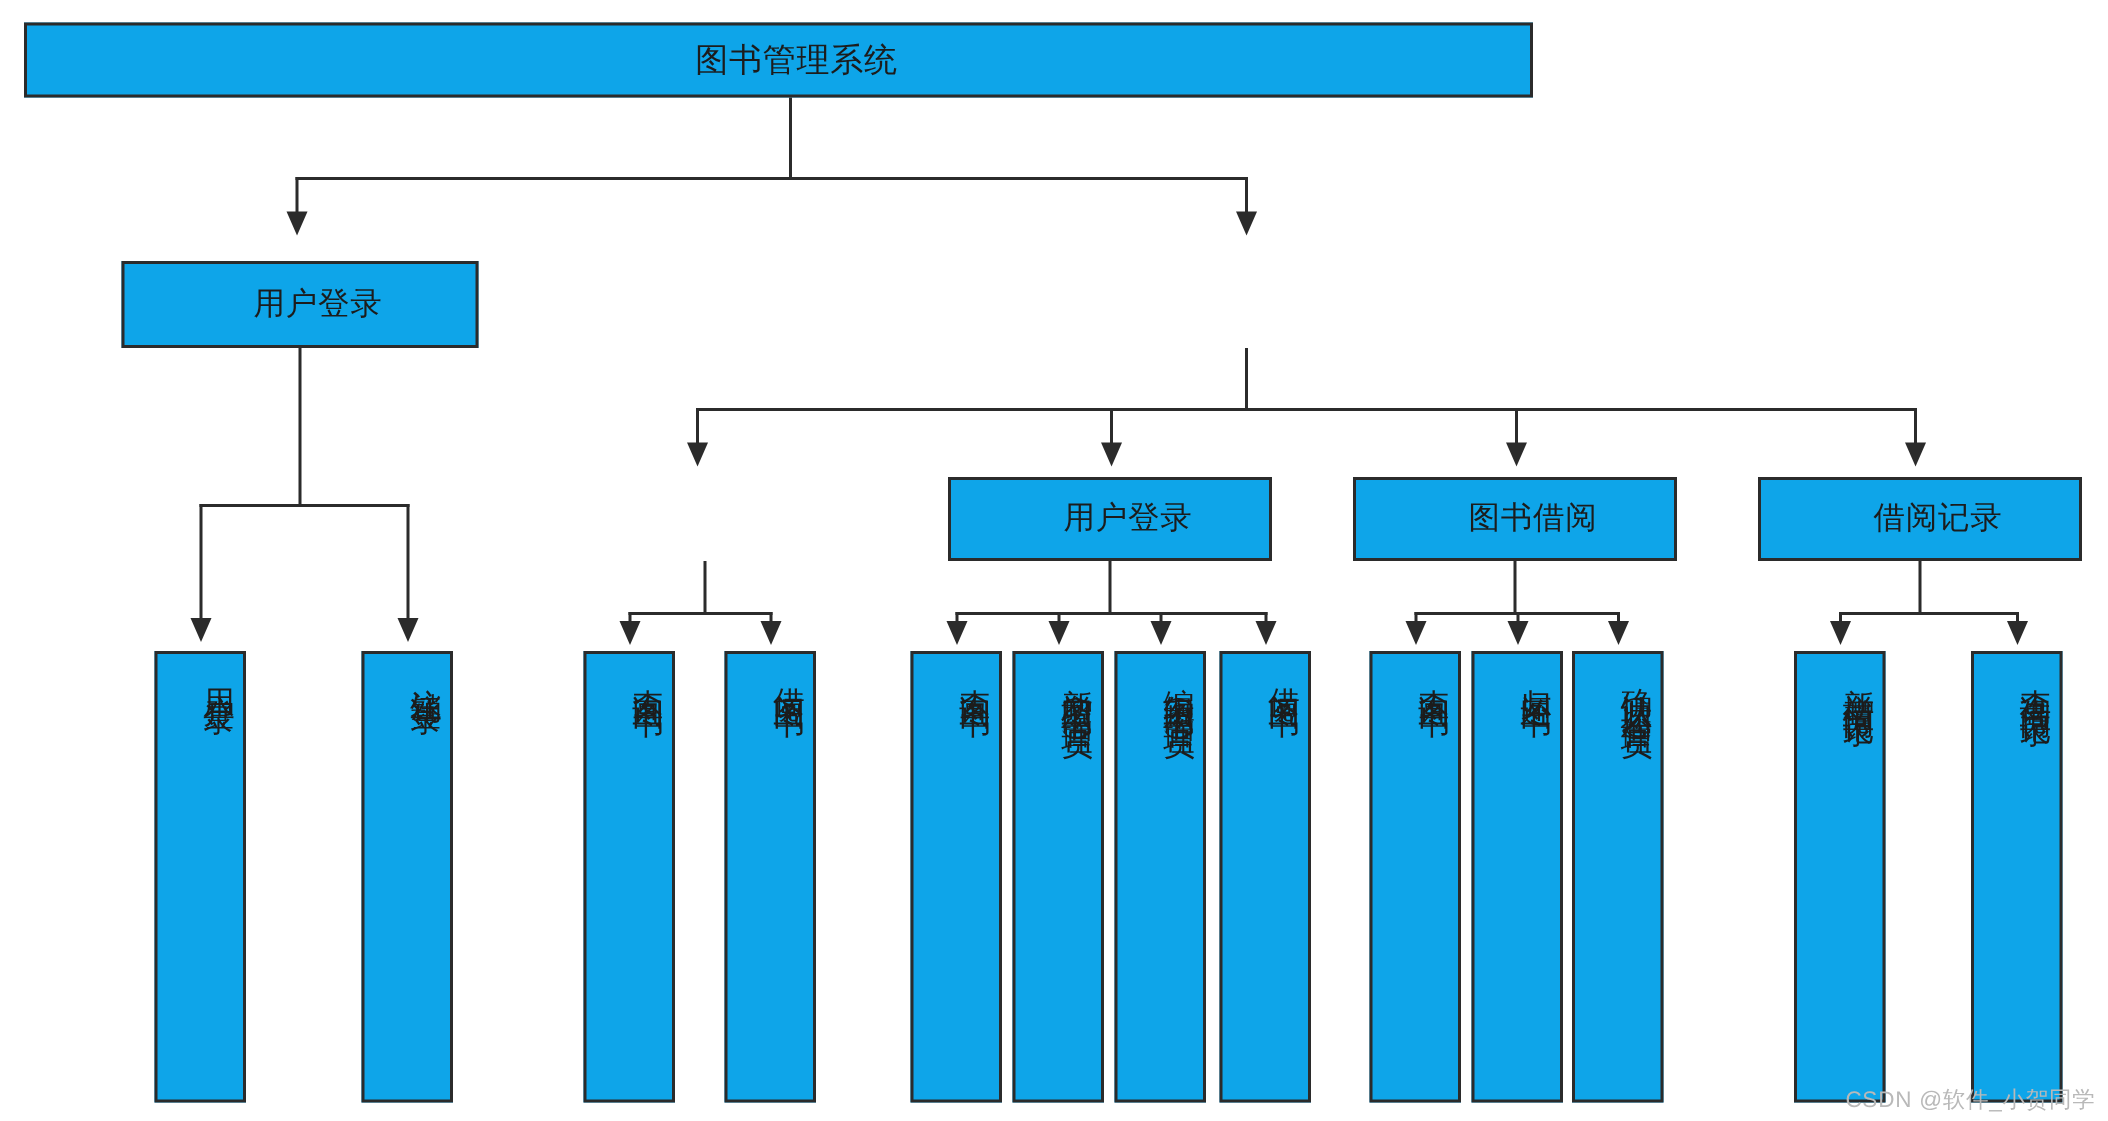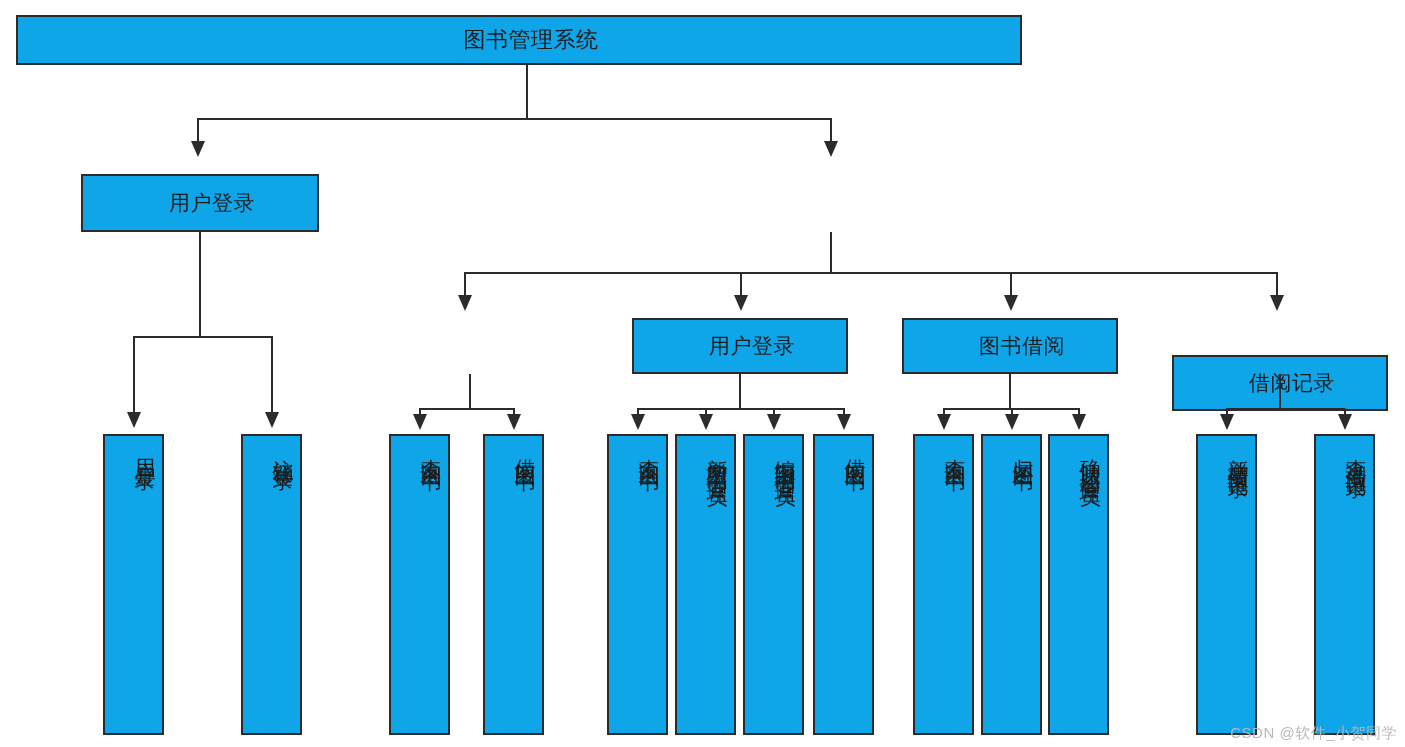--- a/index.html
+++ b/index.html
@@ -119,21 +119,21 @@
   <div class="arrow" style="left:1004px;top:295px;"></div>
   <div class="ln v" style="left:1276px;top:272px;height:28px;"></div>
   <div class="arrow" style="left:1270px;top:295px;"></div>
 
   <div class="node horiz" style="left:632px;top:318px;width:216px;height:56px;">
     <span class="label">用户登录</span>
   </div>
   <div class="node horiz" style="left:902px;top:318px;width:216px;height:56px;">
     <span class="label">图书借阅</span>
   </div>
-  <div class="node horiz" style="left:1172px;top:318px;width:216px;height:56px;margin-top:37px;">
+  <div class="node horiz" style="left:1172px;top:318px;width:216px;height:56px;">
     <span class="label">借阅记录</span>
   </div>
 
   <div class="ln v" style="left:469px;top:374px;height:34px;"></div>
   <div class="ln h" style="left:419px;top:408px;width:96px;"></div>
   <div class="ln v" style="left:419px;top:408px;height:10px;"></div>
   <div class="arrow" style="left:413px;top:414px;"></div>
   <div class="ln v" style="left:513px;top:408px;height:10px;"></div>
   <div class="arrow" style="left:507px;top:414px;"></div>
 

